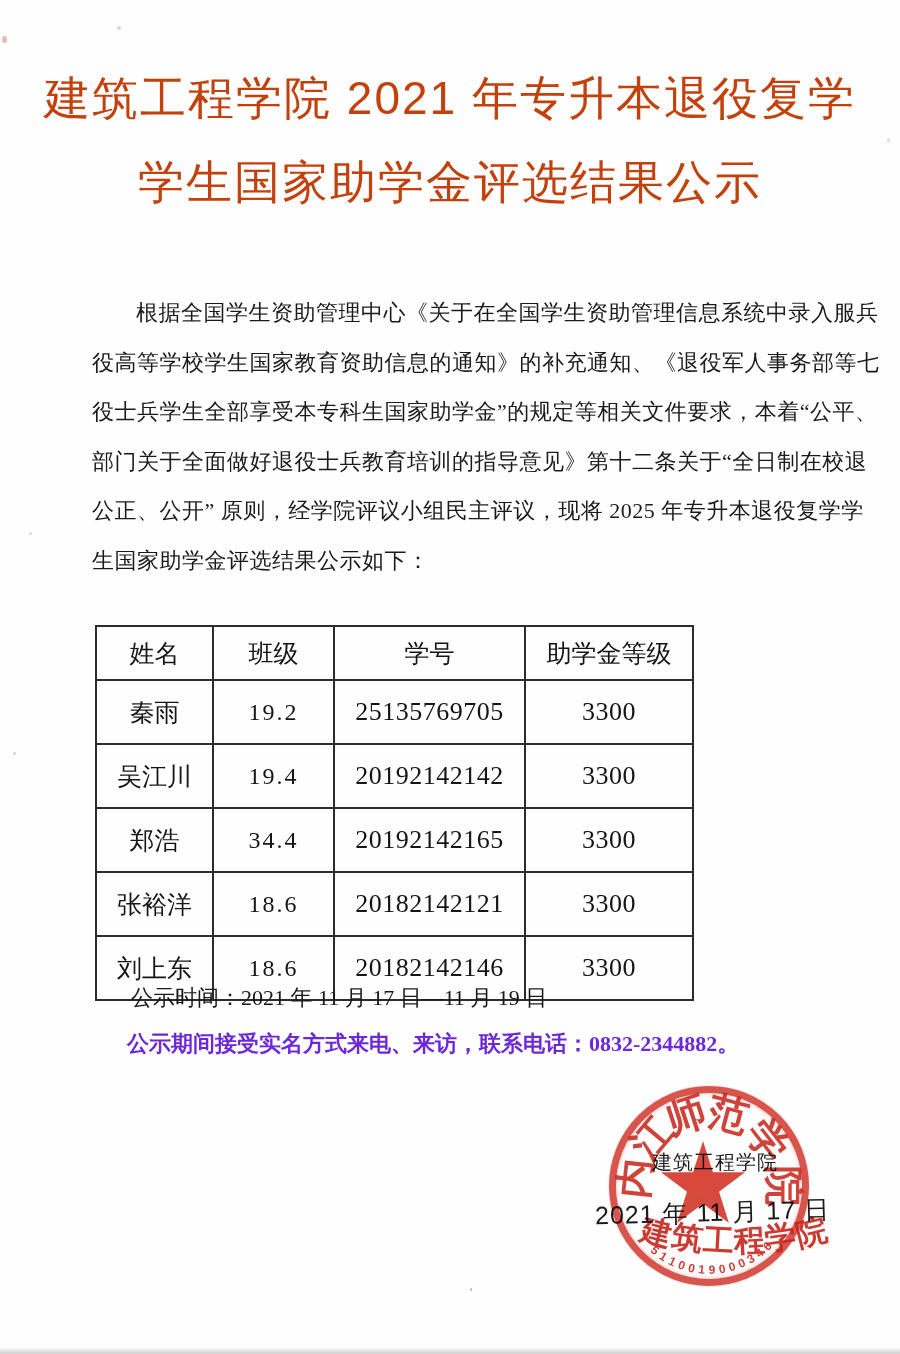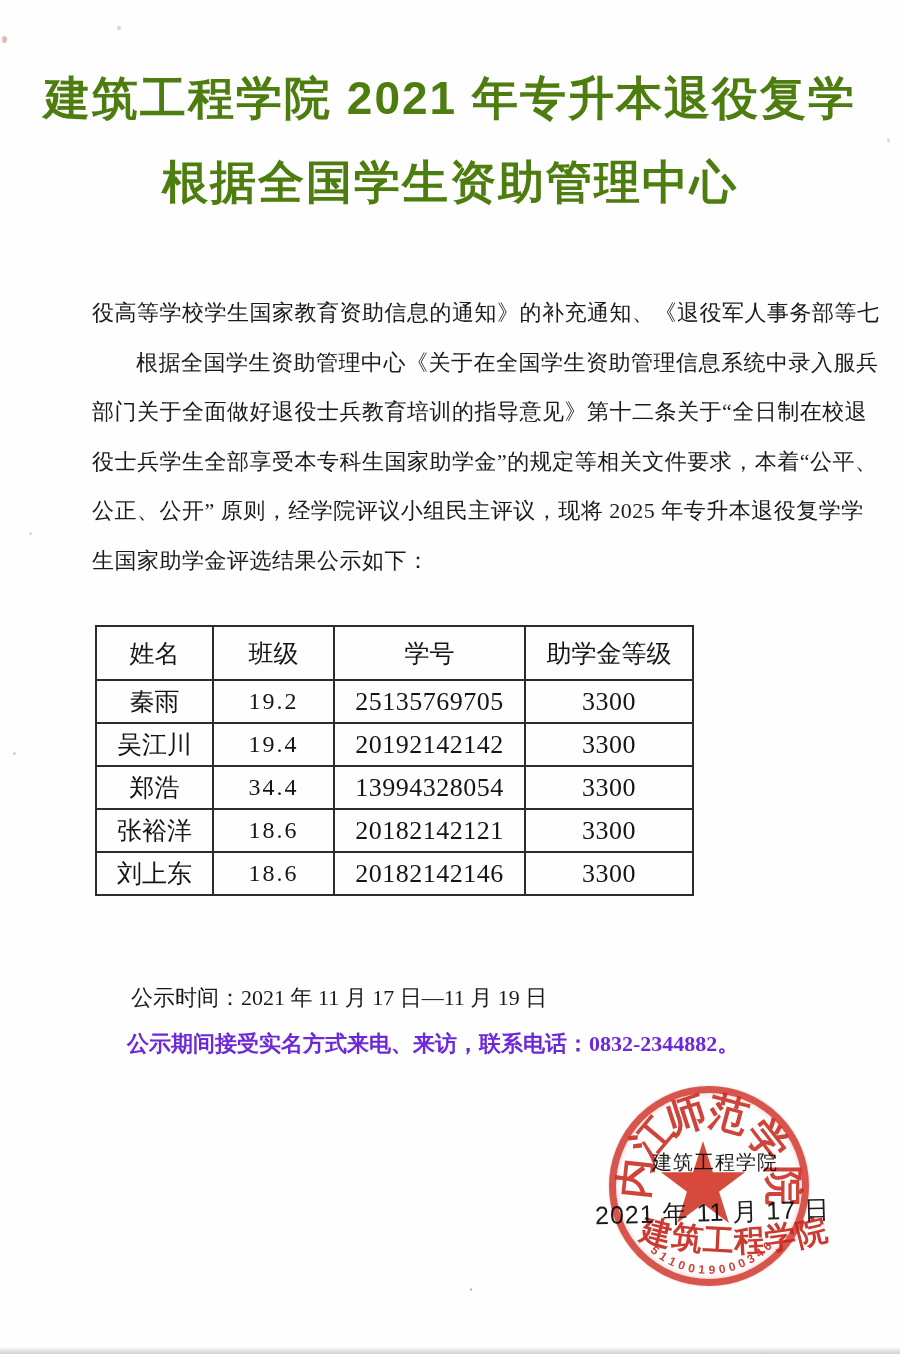--- a/index.html
+++ b/index.html
@@ -6,39 +6,39 @@
   html,body { background:#ffffff; }
   .page {
     position:relative; width:900px; height:1354px; margin:0 auto;
     background:#fefefe; overflow:hidden;
     font-family:"Liberation Serif","DejaVu Serif",serif; color:#161616;
   }
   
   .doc-title {
     position:absolute; left:0; right:0; top:56px; text-align:center;
     font-family:"Liberation Sans","DejaVu Sans",sans-serif;
-    font-weight:700; font-size:46px; line-height:84px; color:#4d7c0f;
+    font-weight:400; font-size:46px; line-height:84px; color:#c2410c;
     letter-spacing:2px;
   }
   
   .body-text { position:absolute; left:92px; top:288px; width:736px;
     font-size:22px; color:#1a1a1a; letter-spacing:0.5px; }
   .bline { height:49.5px; line-height:49.5px; white-space:nowrap; }
   .bline.indent { text-indent:44px; }
   
   table.results {
     position:absolute; left:95px; top:625px; width:597px;
     border-collapse:collapse; table-layout:fixed; text-align:center;
   }
   table.results th, table.results td {
     border:2px solid #2c2c2c; font-weight:400; vertical-align:middle;
     font-size:25px; color:#151515; padding:0;
   }
   table.results th { height:54px; }
-  table.results td { height:43px;margin-left:24px; }
+  table.results td { height:64px;margin-left:24px; }
   table.results td:nth-child(2) { letter-spacing:2px; font-size:24px; }
   table.results td:nth-child(3),
   table.results td:nth-child(4) { font-size:26px; letter-spacing:0.5px; }
   
   .footer-line-1 { position:absolute; left:131px; top:983px; font-size:22px; color:#181818;text-align:center; }
   .footer-line-2 { position:absolute; left:127px; top:1029px; font-size:22px; font-weight:700; color:#6d28d9; }
   
   .sig-dept { position:absolute; left:652px; top:1149px; font-size:20px;
     letter-spacing:1px; color:#1b1b1b; z-index:4; }
   .sig-date { position:absolute; left:595px; top:1196px; font-size:25px;
@@ -77,28 +77,28 @@
   .scan-edge-bottom { position:absolute; left:0; right:0; bottom:0; height:7px;
     background:linear-gradient(to bottom, rgba(0,0,0,0), rgba(120,120,120,0.35)); }
 </style>
 </head>
 <body>
 
 <div class="page">
 
   <div class="doc-title">
     <div>建筑工程学院 2021 年专升本退役复学</div>
-    <div>根据全国学生资助管理中心</div>
+    <div>学生国家助学金评选结果公示</div>
   </div>
 
   <div class="body-text">
+    <div class="bline indent">根据全国学生资助管理中心《关于在全国学生资助管理信息系统中录入服兵</div>
     <div class="bline">役高等学校学生国家教育资助信息的通知》的补充通知、《退役军人事务部等七</div>
-    <div class="bline indent">根据全国学生资助管理中心《关于在全国学生资助管理信息系统中录入服兵</div>
+    <div class="bline">役士兵学生全部享受本专科生国家助学金”的规定等相关文件要求，本着“公平、</div>
     <div class="bline">部门关于全面做好退役士兵教育培训的指导意见》第十二条关于“全日制在校退</div>
-    <div class="bline">役士兵学生全部享受本专科生国家助学金”的规定等相关文件要求，本着“公平、</div>
     <div class="bline">公正、公开” 原则，经学院评议小组民主评议，现将 2025 年专升本退役复学学</div>
     <div class="bline">生国家助学金评选结果公示如下：</div>
   </div>
 
   <table class="results">
     <colgroup>
       <col style="width:117px">
         <col style="width:121px">
         <col style="width:191px">
         <col style="width:168px">
@@ -118,21 +118,21 @@
     </tr>
     <tr>
       <td>吴江川</td>
       <td>19.4</td>
       <td>20192142142</td>
       <td>3300</td>
     </tr>
     <tr>
       <td>郑浩</td>
       <td>34.4</td>
-      <td>13994328054</td>
+      <td>20192142165</td>
       <td>3300</td>
     </tr>
     <tr>
       <td>张裕洋</td>
       <td>18.6</td>
       <td>20182142121</td>
       <td>3300</td>
     </tr>
     <tr>
       <td>刘上东</td>

